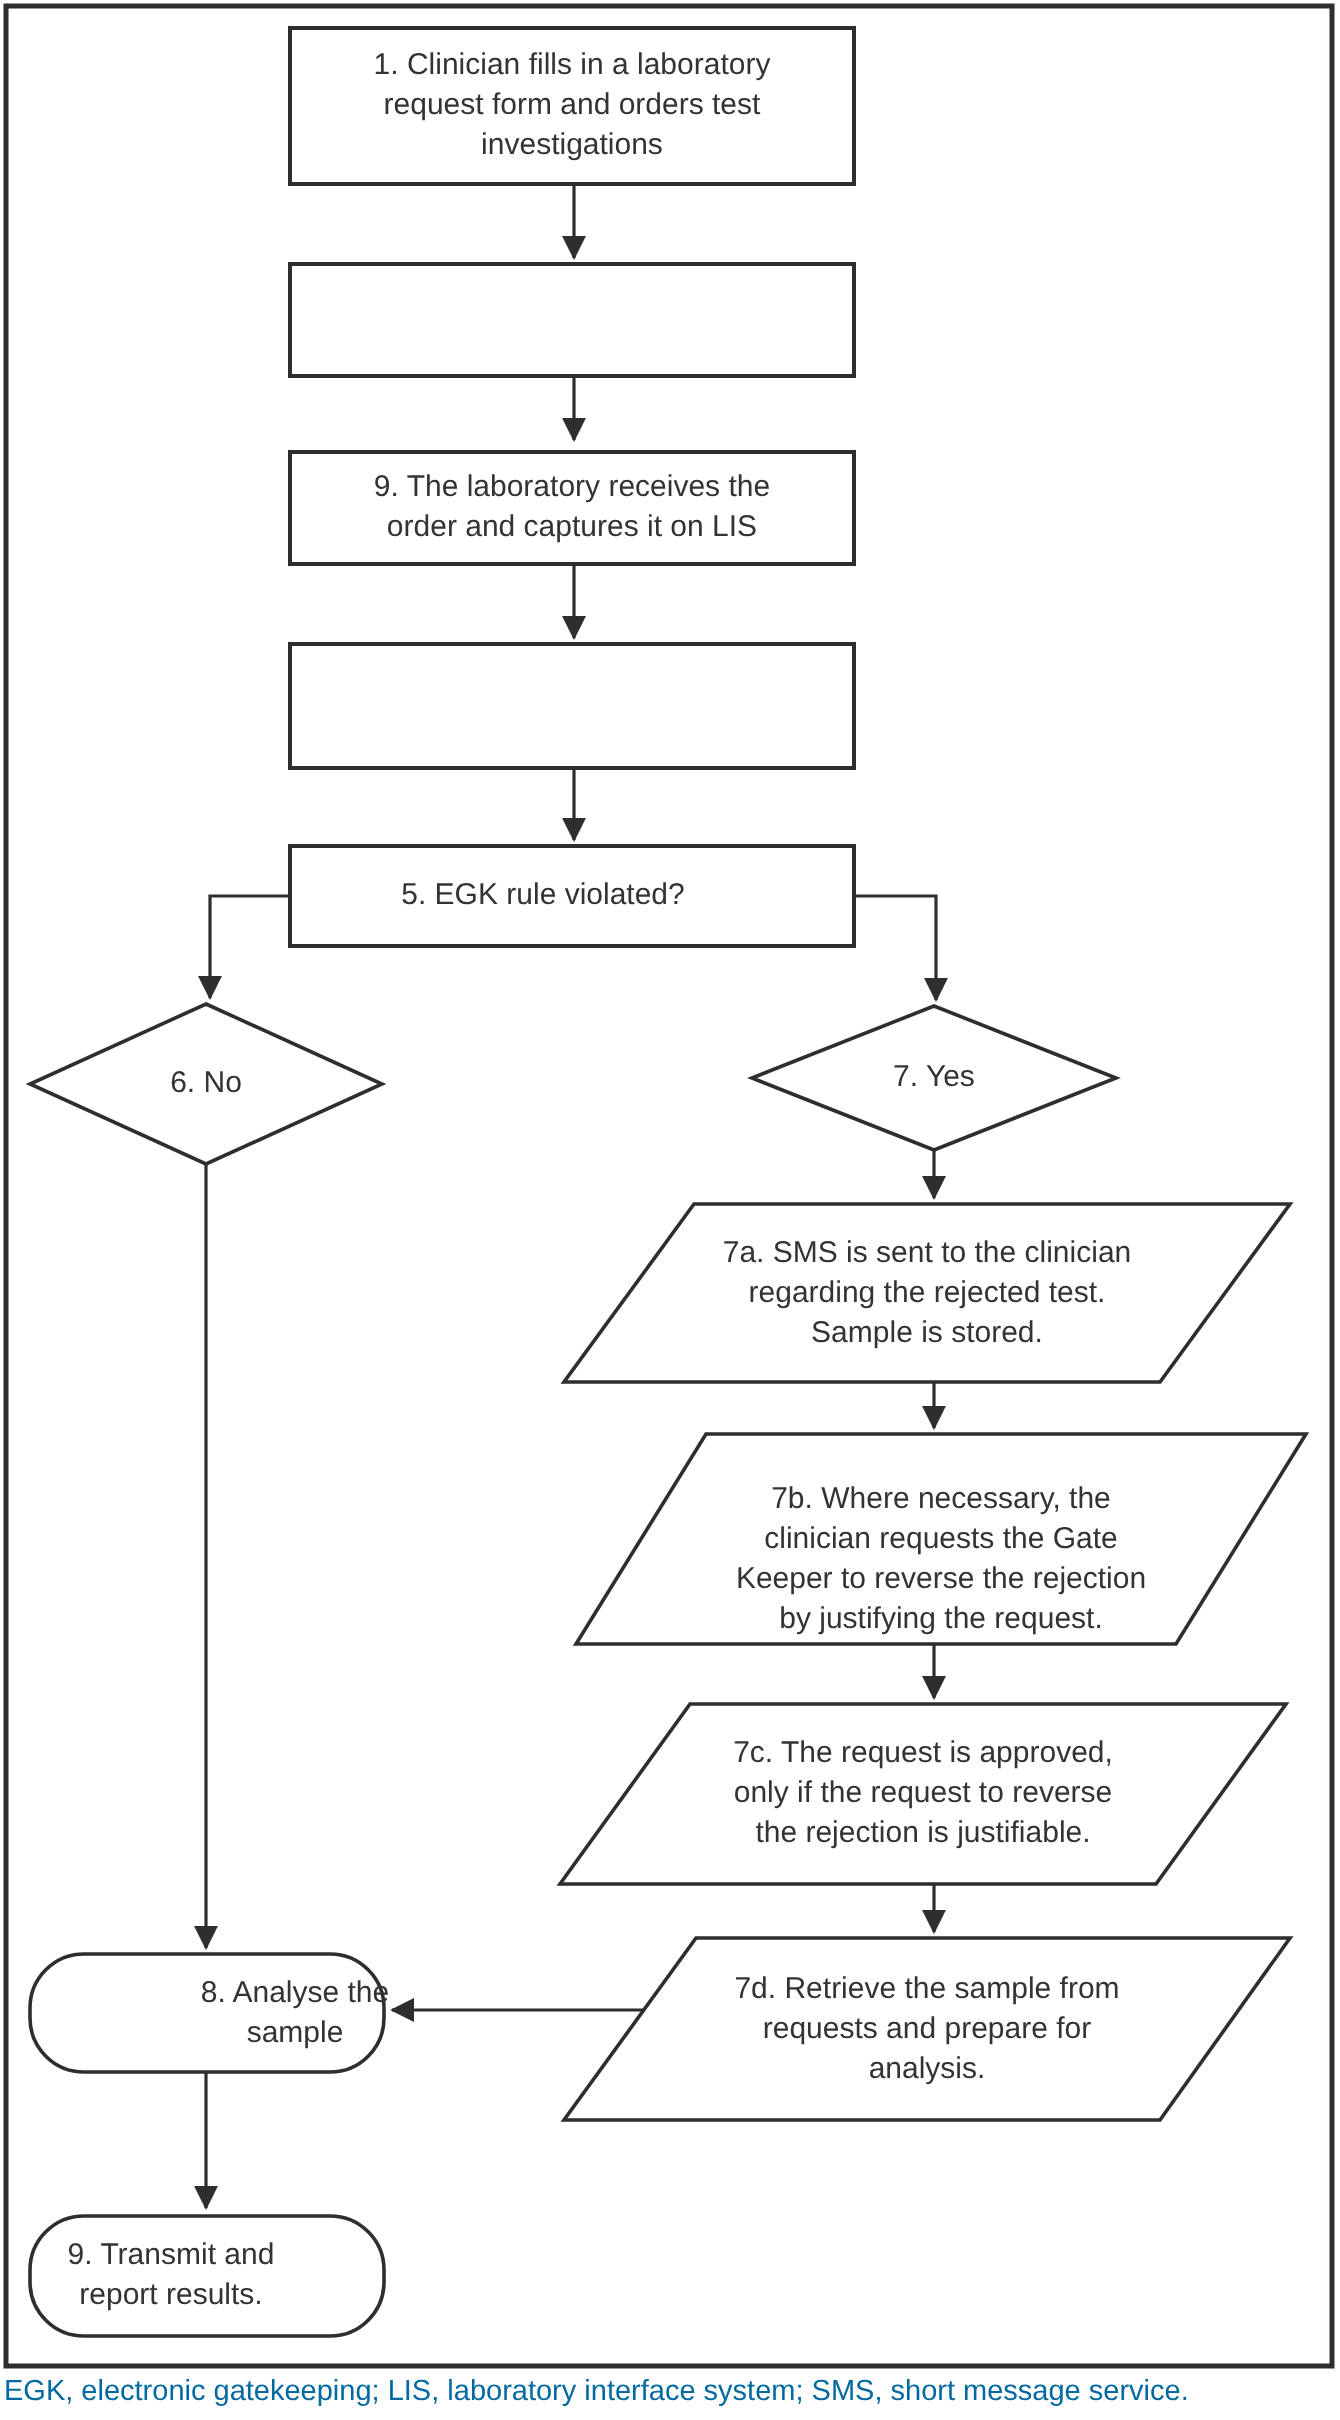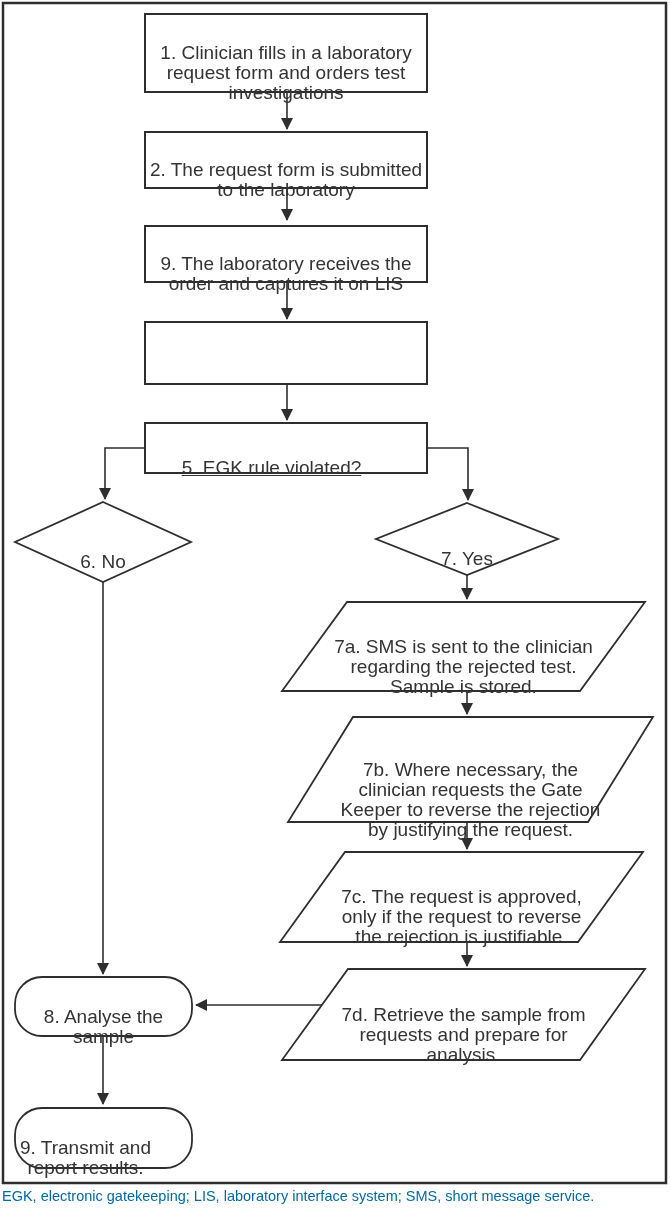--- a/index.html
+++ b/index.html
@@ -6,21 +6,21 @@
   html,body { margin:0; padding:0; background:var(--bg); }
   .canvas {
     position:relative; width:670px; height:1210px;
     background:var(--bg); overflow:hidden;
     font-family:"Liberation Sans", sans-serif;
   }
   svg.layer { position:absolute; left:0; top:0; width:670px; height:1210px; }
   .label {
     position:absolute; display:flex; align-items:center; justify-content:center;
     text-align:center; white-space:pre-line;
-    font-size:19px; line-height:20px; color:var(--text);margin-top:20px;
+    font-size:15px; line-height:20px; color:var(--text);
   }
   .footnote {
     position:absolute; left:2px; top:1187px; width:666px;
     font-size:14.5px; line-height:18px; color:#0369a1;
     white-space:nowrap;
   }
 </style>
 </head>
 <body>
 
@@ -63,40 +63,38 @@
     <path d="M467,691 V714" fill="none" stroke="var(--line)" stroke-width="1.6" marker-end="url(#arrow)"></path>
     <path d="M467,822 V849" fill="none" stroke="var(--line)" stroke-width="1.6" marker-end="url(#arrow)"></path>
     <path d="M467,942 V966" fill="none" stroke="var(--line)" stroke-width="1.6" marker-end="url(#arrow)"></path>
     <path d="M322,1005 H196" fill="none" stroke="var(--line)" stroke-width="1.6" marker-end="url(#arrow)"></path>
     <path d="M103,1036 V1104" fill="none" stroke="var(--line)" stroke-width="1.6" marker-end="url(#arrow)"></path>
   </svg>
 
   <div class="label" style="left:145px; top:14px;  width:282px; height:78px;">1. Clinician fills in a laboratory
 request form and orders test
 investigations</div>
-  <div class="label" style="left:145px; top:132px; width:282px; height:56px;">2. The request form is submitted
-to the laboratory</div>
   <div class="label" style="left:145px; top:226px; width:282px; height:56px;">9. The laboratory receives the
 order and captures it on LIS</div>
-  <div class="label" style="left:145px; top:423px; width:253px; height:50px;text-decoration:underline;">5. EGK rule violated?</div>
+  <div class="label" style="left:145px; top:423px; width:253px; height:50px;">5. EGK rule violated?</div>
   <div class="label" style="left:15px;  top:502px; width:176px; height:80px;">6. No</div>
   <div class="label" style="left:376px; top:503px; width:182px; height:72px;">7. Yes</div>
   <div class="label" style="left:282px; top:602px; width:363px; height:89px;">7a. SMS is sent to the clinician
 regarding the rejected test.
 Sample is stored.</div>
   <div class="label" style="left:288px; top:717px; width:365px; height:126px;">7b. Where necessary, the
 clinician requests the Gate
 Keeper to reverse the rejection
 by justifying the request.</div>
   <div class="label" style="left:280px; top:852px; width:363px; height:90px;">7c. The request is approved,
 only if the request to reverse
 the rejection is justifiable.</div>
   <div class="label" style="left:282px; top:969px; width:363px; height:91px;">7d. Retrieve the sample from
 requests and prepare for
 analysis.</div>
-  <div class="label" style="left:15px;  top:977px; width:177px; height:59px;">8. Analyse the
+  <div class="label" style="left:15px;  top:977px; width:177px; height:59px;padding-left:44px;">8. Analyse the
 sample</div>
   <div class="label" style="left:15px;  top:1108px; width:141px; height:60px;">9. Transmit and
 report results.</div>
 
   <div class="footnote">EGK, electronic gatekeeping; LIS, laboratory interface system; SMS, short message service.</div>
 
 </div>
 
 </body></html>

